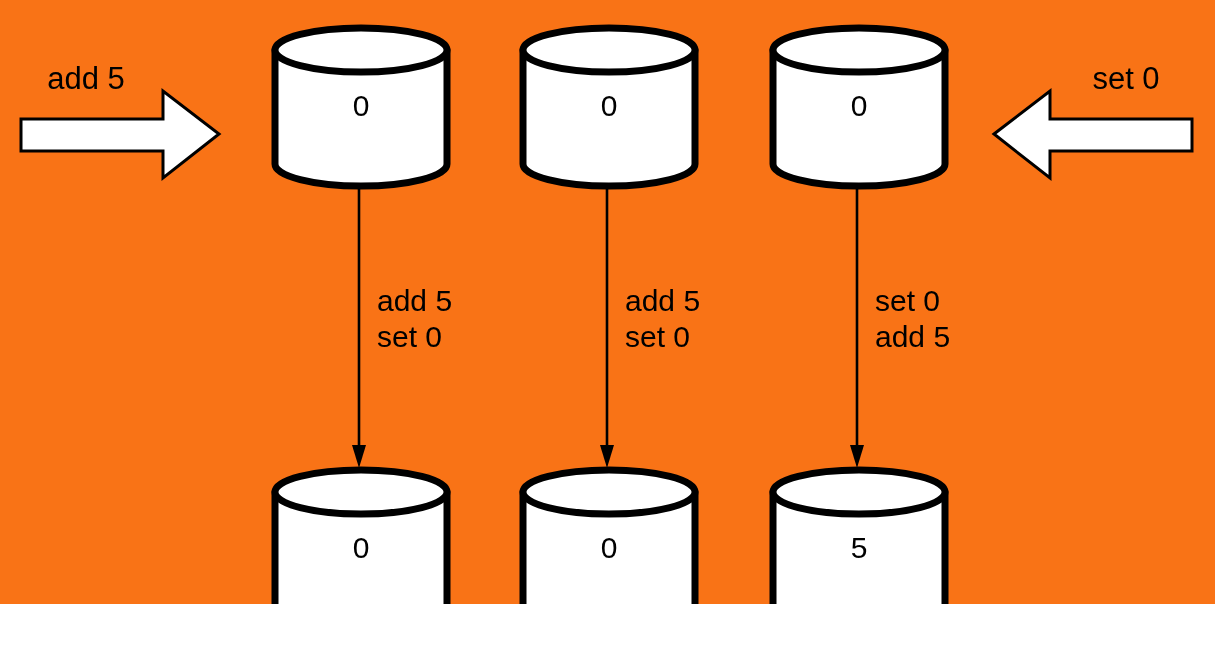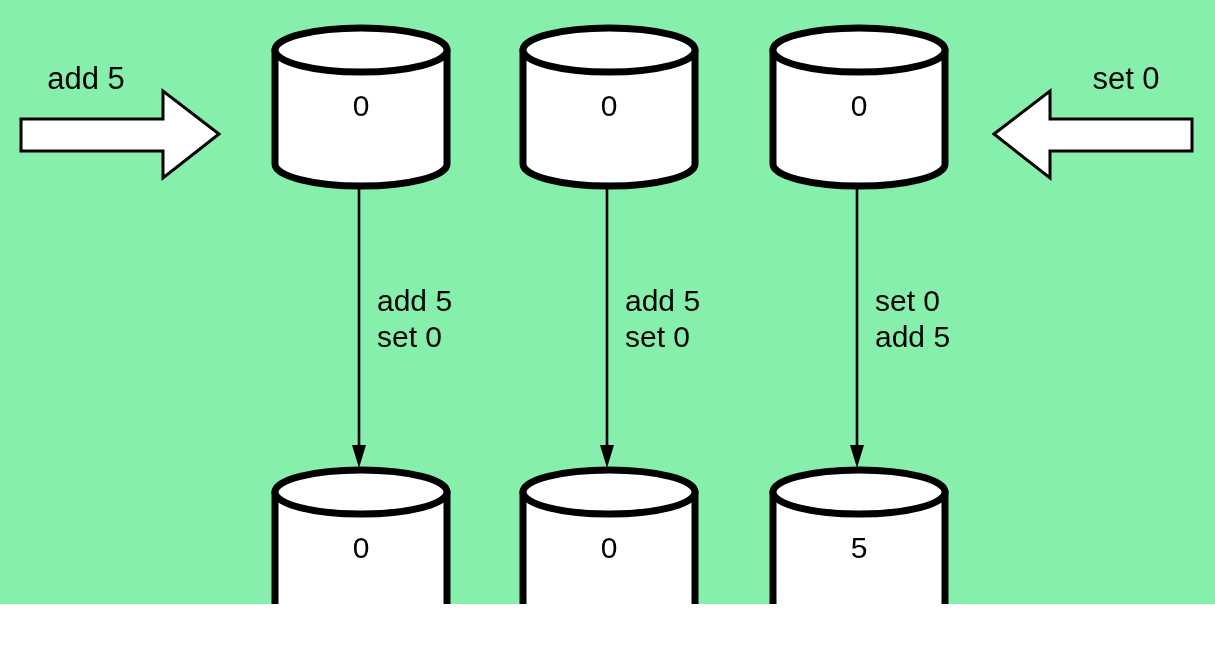--- a/index.html
+++ b/index.html
@@ -8,21 +8,21 @@
     background: #ffffff;
   }
   body {
     font-family: "Liberation Sans", sans-serif;
     color: #000000;
   }
   #diagram-root {
     position: relative;
     width: 1215px;
     height: 604px;
-    background: #86efac;
+    background: #f97316;
     overflow: hidden;
   }
   #diagram-svg {
     position: absolute;
     left: 0;
     top: 0;
     width: 1215px;
     height: 657px;
     display: block;
   }

